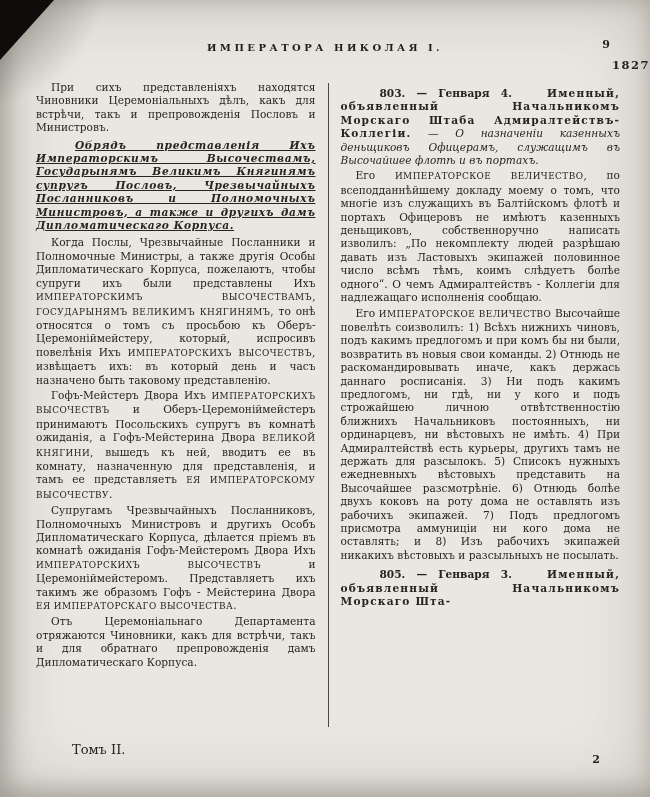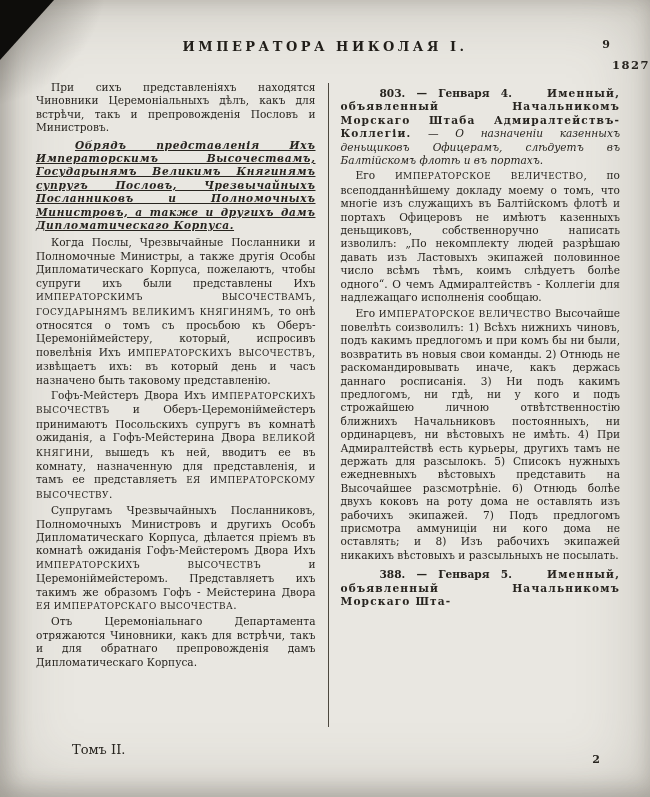--- a/index.html
+++ b/index.html
@@ -19,21 +19,21 @@
     position:absolute;top:-25px;left:-25px;width:130px;height:130px;
     background:radial-gradient(circle at 0 0, rgba(45,40,33,.6), rgba(45,40,33,0) 72%);
     pointer-events:none;
   }
   .corner{
     position:absolute;top:0;left:0;width:0;height:0;
     border-top:60px solid #0e0d0b;border-right:54px solid transparent;
   }
   .header{position:relative;padding-top:36px;text-align:center;}
   .title{
-    display:inline-block;font-weight:bold;font-size:13px;letter-spacing:3.5px;color:#211e19;
+    display:inline-block;font-weight:bold;font-size:10px;letter-spacing:3.5px;color:#211e19;
   }
   .pagenum{position:absolute;top:38px;right:40px;font-size:11px;font-weight:bold;}
   .year{text-align:right;font-size:11.5px;font-weight:bold;letter-spacing:1.5px;margin-top:3px;}
   .cols{
     display:flex;align-items:stretch;margin:9px 30px 0 36px;min-height:652px;
   }
   .col{flex:1 1 50%;min-width:0;}
   .divider{flex:0 0 1px;background:#4d483f;margin:2px 12px 6px 12px;}
   .block{
     margin:0 0 2px 0;text-indent:15px;text-align:justify;
@@ -66,22 +66,22 @@
     <div class="col">
         <p class="block para"><span class="seg-n">При сихъ представленіяхъ находятся Чиновники Церемоніальныхъ дѣлъ, какъ для встрѣчи, такъ и препровожденія Пословъ и Министровъ.</span></p>
         <p class="block para heading"><span class="seg-b seg-i seg-spl">Обрядъ представленія Ихъ Императорскимъ Высочествамъ, Государынямъ Великимъ Княгинямъ супругъ Пословъ, Чрезвычайныхъ Посланниковъ и Полномочныхъ Министровъ, а также и другихъ дамъ Дипломатическаго Корпуса.</span></p>
         <p class="block para"><span class="seg-n">Когда Послы, Чрезвычайные Посланники и Полномочные Министры, а также другія Особы Дипломатическаго Корпуса, пожелаютъ, чтобы супруги ихъ были представлены Ихъ </span><span class="seg-caps">ИМПЕРАТОРСКИМЪ ВЫСОЧЕСТВАМЪ</span><span class="seg-n">, </span><span class="seg-caps">ГОСУДАРЫНЯМЪ ВЕЛИКИМЪ КНЯГИНЯМЪ</span><span class="seg-n">, то онѣ относятся о томъ съ просьбою къ Оберъ-Церемоніймейстеру, который, испросивъ повелѣнія Ихъ </span><span class="seg-caps">ИМПЕРАТОРСКИХЪ ВЫСОЧЕСТВЪ</span><span class="seg-n">, извѣщаетъ ихъ: въ который день и часъ назначено быть таковому представленію.</span></p>
         <p class="block para"><span class="seg-n">Гофъ-Мейстеръ Двора Ихъ </span><span class="seg-caps">ИМПЕРАТОРСКИХЪ ВЫСОЧЕСТВЪ</span><span class="seg-n"> и Оберъ-Церемоніймейстеръ принимаютъ Посольскихъ супругъ въ комнатѣ ожиданія, а Гофъ-Мейстерина Двора </span><span class="seg-caps">ВЕЛИКОЙ КНЯГИНИ</span><span class="seg-n">, вышедъ къ ней, вводитъ ее въ комнату, назначенную для представленія, и тамъ ее представляетъ </span><span class="seg-caps">ЕЯ ИМПЕРАТОРСКОМУ ВЫСОЧЕСТВУ</span><span class="seg-n">.</span></p>
         <p class="block para"><span class="seg-n">Супругамъ Чрезвычайныхъ Посланниковъ, Полномочныхъ Министровъ и другихъ Особъ Дипломатическаго Корпуса, дѣлается пріемъ въ комнатѣ ожиданія Гофъ-Мейстеромъ Двора Ихъ </span><span class="seg-caps">ИМПЕРАТОРСКИХЪ ВЫСОЧЕСТВЪ</span><span class="seg-n"> и Церемоніймейстеромъ. Представляетъ ихъ такимъ же образомъ Гофъ - Мейстерина Двора </span><span class="seg-caps">ЕЯ ИМПЕРАТОРСКАГО ВЫСОЧЕСТВА</span><span class="seg-n">.</span></p>
         <p class="block para"><span class="seg-n">Отъ Церемоніальнаго Департамента отряжаются Чиновники, какъ для встрѣчи, такъ и для обратнаго препровожденія дамъ Дипломатическаго Корпуса.</span></p>
       </div>
     <div class="divider"></div>
     <div class="col">
-        <p class="block para entry-head"><span class="seg-b">803. — Генваря 4. </span><span class="seg-b seg-sp">Именный, объявленный Начальникомъ Морскаго Штаба Адмиралтействъ-Коллегіи.</span><span class="seg-n"> — </span><span class="seg-i">О назначеніи казенныхъ деньщиковъ Офицерамъ, слѣдуетъ въ Балтійскомъ флотѣ и въ портахъ.</span></p>
+        <p class="block para entry-head"><span class="seg-b">803. — Генваря 4. </span><span class="seg-b seg-sp">Именный, объявленный Начальникомъ Морскаго Штаба Адмиралтействъ-Коллегіи.</span><span class="seg-n"> — </span><span class="seg-i">О назначеніи казенныхъ деньщиковъ Офицерамъ, служащимъ въ Высочайшее флотѣ и въ портахъ.</span></p>
         <p class="block para"><span class="seg-n">Его </span><span class="seg-caps">ИМПЕРАТОРСКОЕ ВЕЛИЧЕСТВО</span><span class="seg-n">, по всеподданнѣйшему докладу моему о томъ, что многіе изъ служащихъ въ Балтійскомъ флотѣ и портахъ Офицеровъ не имѣютъ казенныхъ деньщиковъ, собственноручно написать изволилъ: „По некомплекту людей разрѣшаю давать изъ Ластовыхъ экипажей половинное число всѣмъ тѣмъ, коимъ слѣдуетъ болѣе одного“. О чемъ Адмиралтействъ - Коллегіи для надлежащаго исполненія сообщаю.</span></p>
         <p class="block para"><span class="seg-n">Его </span><span class="seg-caps">ИМПЕРАТОРСКОЕ ВЕЛИЧЕСТВО</span><span class="seg-n"> Высочайше повелѣть соизволилъ: 1) Всѣхъ нижнихъ чиновъ, подъ какимъ предлогомъ и при комъ бы ни были, возвратить въ новыя свои команды. 2) Отнюдь не раскомандировывать иначе, какъ держась даннаго росписанія. 3) Ни подъ какимъ предлогомъ, ни гдѣ, ни у кого и подъ строжайшею личною отвѣтственностію ближнихъ Начальниковъ постоянныхъ, ни ординарцевъ, ни вѣстовыхъ не имѣть. 4) При Адмиралтействѣ есть курьеры, другихъ тамъ не держать для разсылокъ. 5) Списокъ нужныхъ ежедневныхъ вѣстовыхъ представить на Высочайшее разсмотрѣніе. 6) Отнюдь болѣе двухъ коковъ на роту дома не оставлять изъ рабочихъ экипажей. 7) Подъ предлогомъ присмотра аммуниціи ни кого дома не оставлять; и 8) Изъ рабочихъ экипажей никакихъ вѣстовыхъ и разсыльныхъ не посылать.</span></p>
-        <p class="block para entry-head"><span class="seg-b">388. — Генваря 5. </span><span class="seg-b seg-sp">Именный, объявленный Начальникомъ Морскаго Шта-</span></p>
+        <p class="block para entry-head"><span class="seg-b">805. — Генваря 3. </span><span class="seg-b seg-sp">Именный, объявленный Начальникомъ Морскаго Шта-</span></p>
       </div>
   </div>
 
   <div class="volume">Томъ II.</div>
   <div class="sig">2</div>
 </div>
 
 </body></html>

